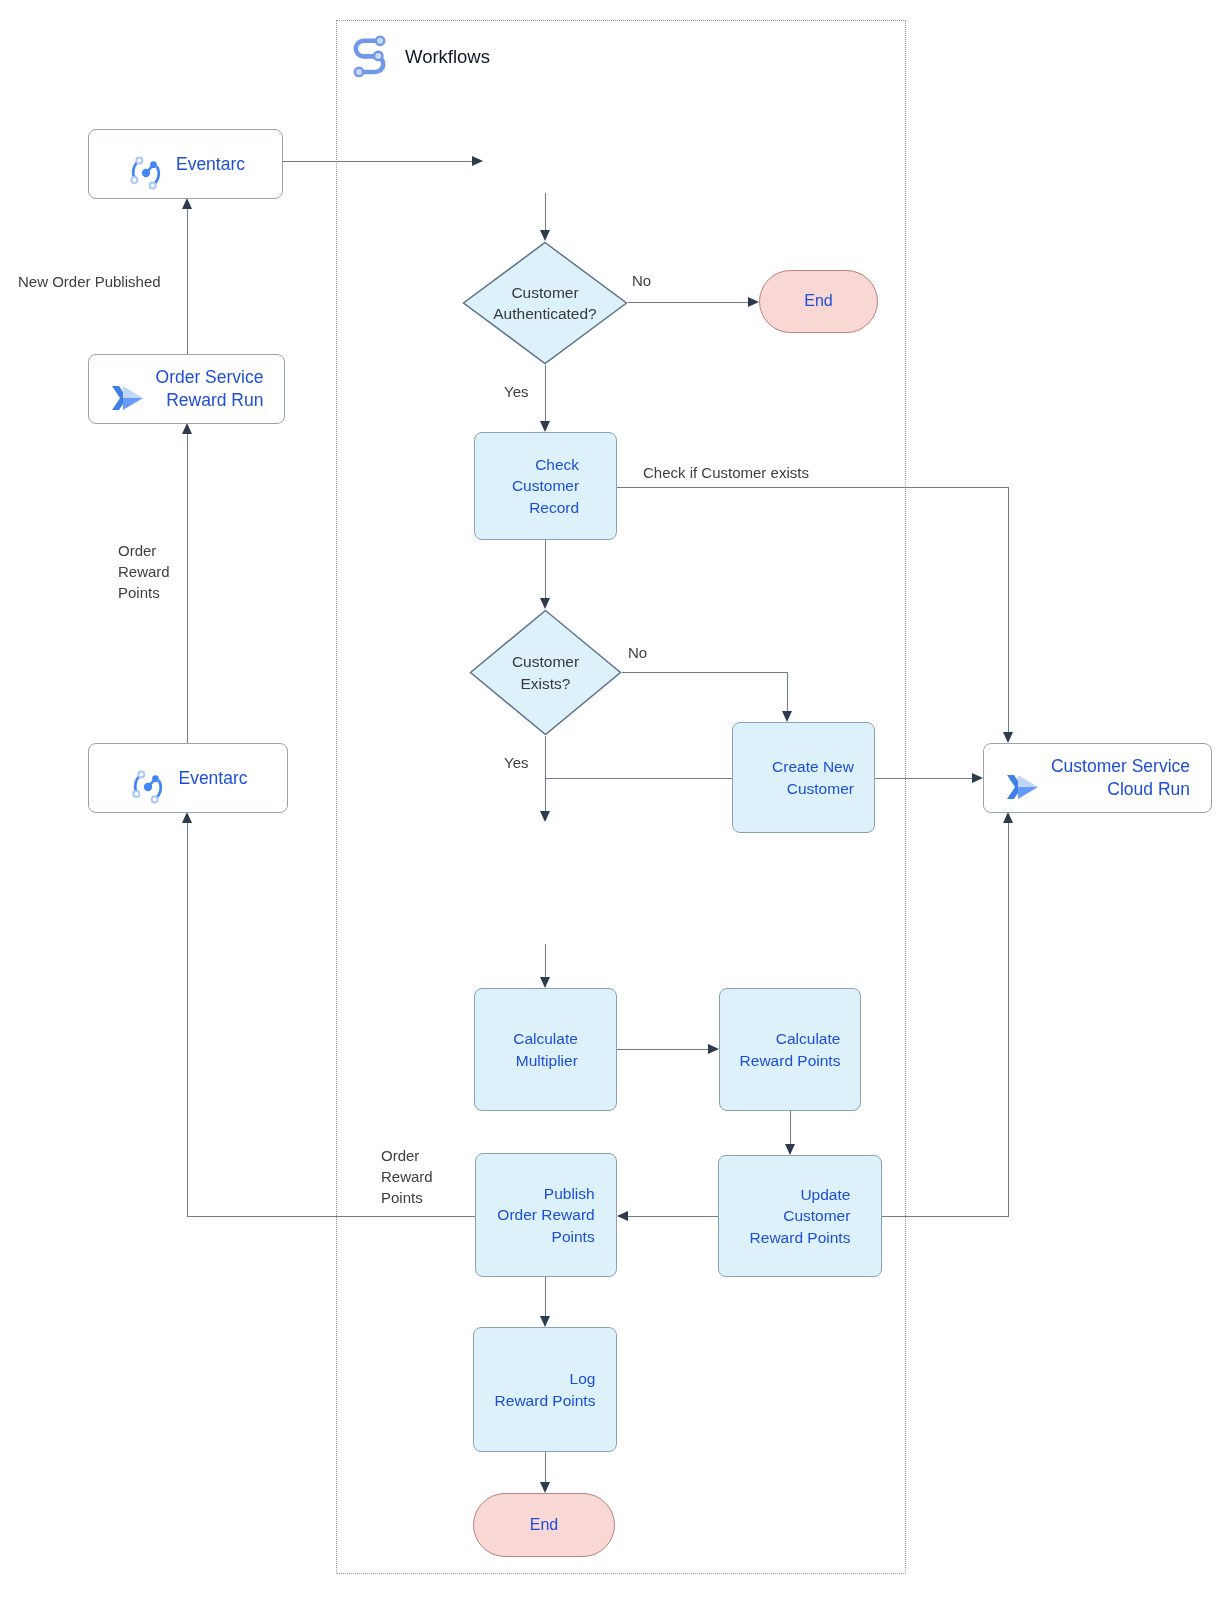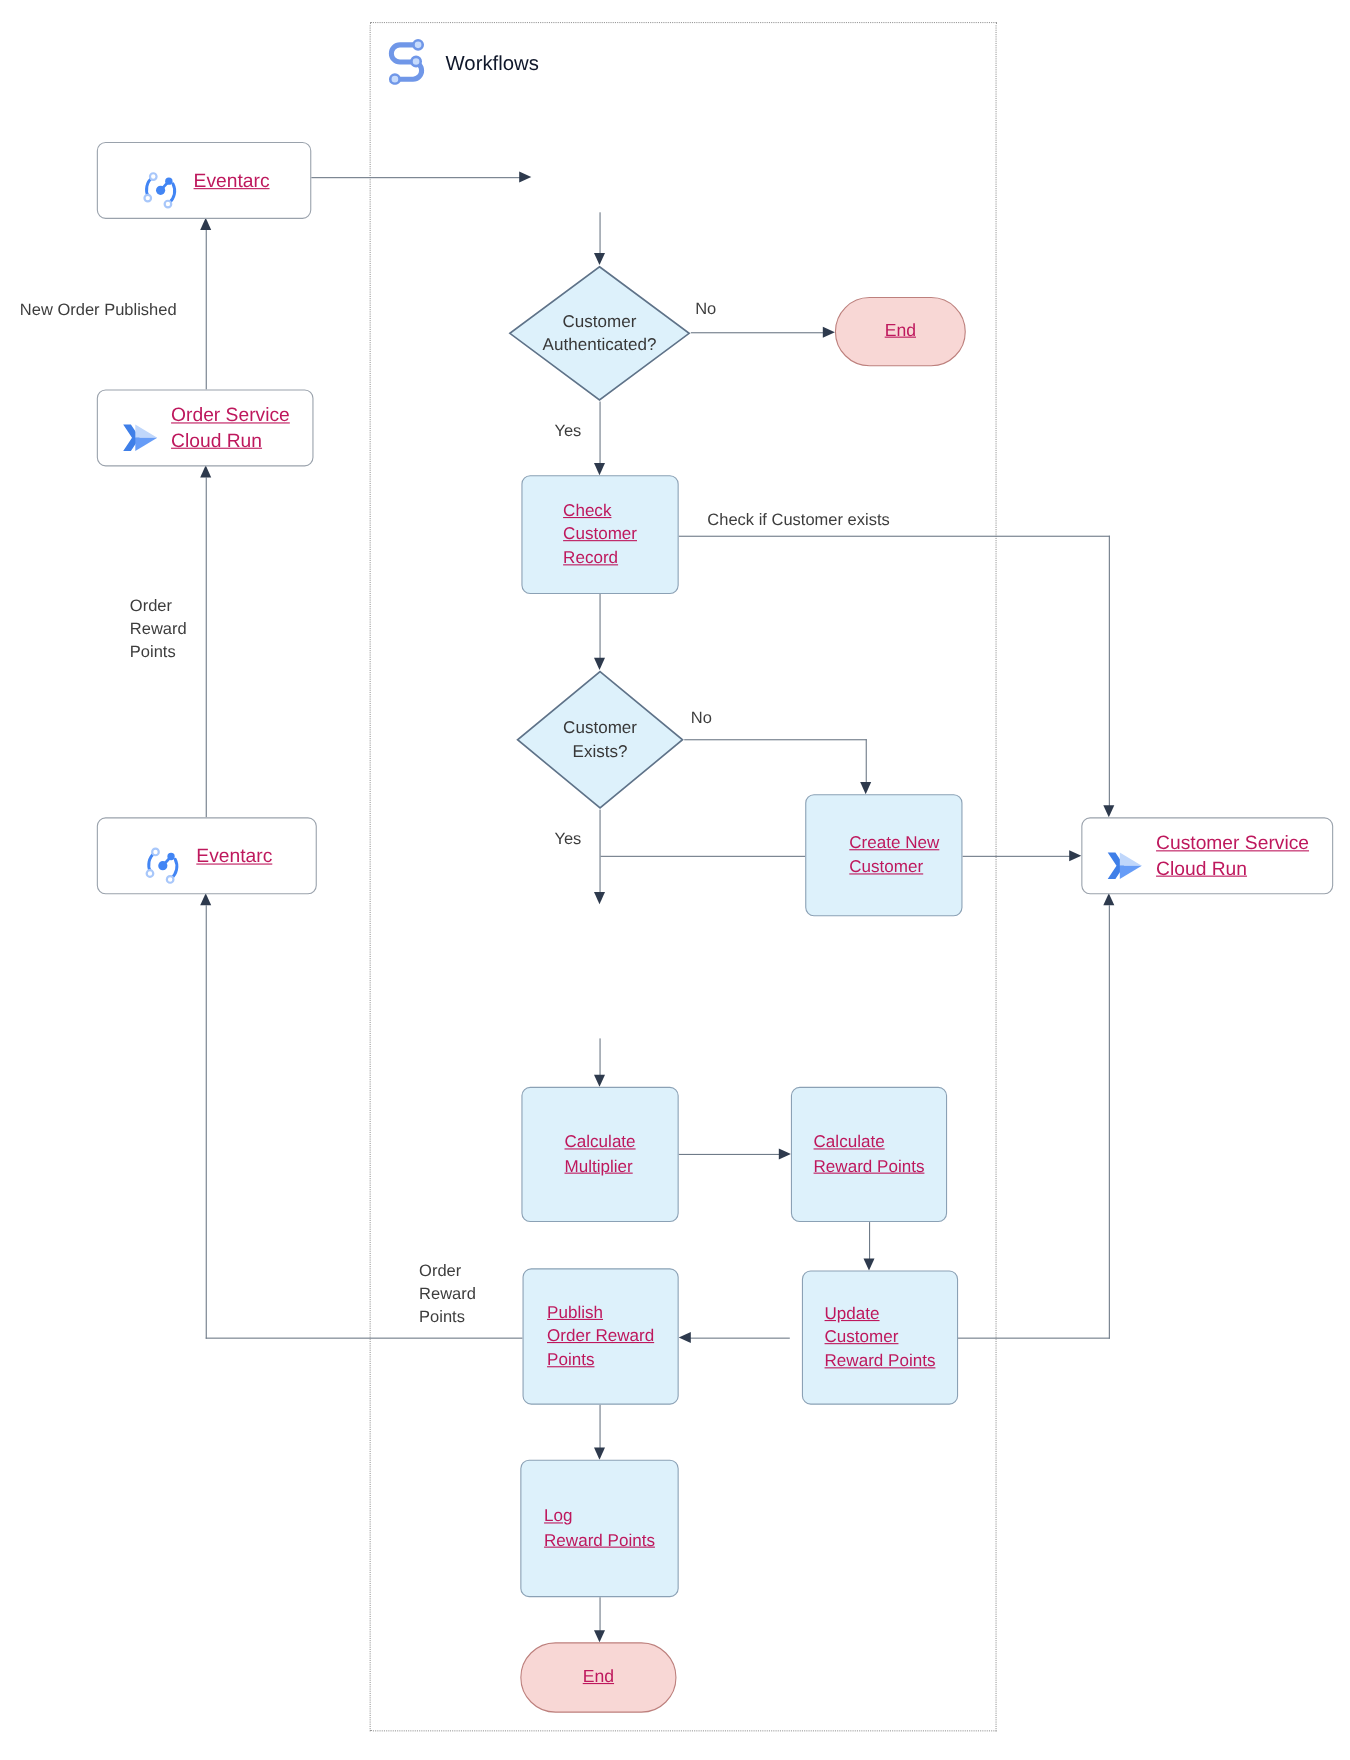--- a/index.html
+++ b/index.html
@@ -6,22 +6,22 @@
   body{font-family:"Liberation Sans","DejaVu Sans",sans-serif;color:#3b3b3b;}
   .canvas{position:relative;width:1227px;height:1600px;background:#ffffff;overflow:hidden;}
 
   .wf-container{position:absolute;left:336px;top:20px;width:568px;height:1552px;
     border:1px dotted #9a9a9a;background:transparent;}
 
   .wf-header{position:absolute;left:348px;top:33px;display:flex;align-items:center;gap:13px;}
   .wf-header .title{font-size:18.5px;color:#0f172a;}
 
   .node{position:absolute;display:flex;align-items:center;justify-content:center;
-    text-align:left;box-sizing:border-box;font-size:15.5px;line-height:1.38;
-    white-space:pre-line;color:#be185d;text-decoration:underline;}
+    text-align:right;box-sizing:border-box;font-size:15.5px;line-height:1.38;
+    white-space:pre-line;color:#1d4ed8;}
   .process{background:var(--process-fill,#ddf1fb);border:1px solid var(--process-border,#8ba1b5);border-radius:8px;}
   .service{background:#ffffff;border:1px solid var(--service-border,#9aa2ac);border-radius:8px;
     gap:10px;font-size:17.5px;line-height:1.3;}
   .pill{border-radius:40px;font-size:16px;}
   .pill.start{background:var(--start-fill,#d9edda);border:1px solid var(--start-border,#5f6f64);}
   .pill.end{background:var(--end-fill,#f8d7d5);border:1px solid var(--end-border,#bd807d);}
 
   .diamond{position:absolute;}
   .diamond svg{position:absolute;left:0;top:0;}
   .diamond .dlabel{position:absolute;left:0;top:0;width:100%;height:100%;
@@ -153,21 +153,21 @@
 
   <div class="node service" style="left:88px;top:354px;width:197px;height:70px;">
     <span>
       <svg width="36" height="32" viewBox="0 0 36 32">
         <polygon points="2,4 9,4 17,16 9,28 2,28 10,16" fill="#3f7fe8"></polygon>
         <polygon points="13,4 33,16 13,16" fill="#c0d7fb"></polygon>
         <polygon points="13,16 33,16 13,28" fill="#669cf7"></polygon>
       </svg>
     </span>
     <span>Order Service
-Cloud Run</span>
+Reward Run</span>
   </div>
 
   <div class="node service" style="left:88px;top:743px;width:200px;height:70px;">
     <span>
       <svg width="40" height="40" viewBox="0 0 48 48">
         <path d="M15,10 A17,17 0 0 0 10.5,31" fill="none" stroke="#4285f4" stroke-width="3.2" stroke-linecap="round"></path>
         <path d="M33,38 A17,17 0 0 0 37.5,17" fill="none" stroke="#4285f4" stroke-width="3.2" stroke-linecap="round"></path>
         <circle cx="16" cy="9" r="3.6" fill="#ffffff" stroke="#a8c7fa" stroke-width="2.4"></circle>
         <circle cx="10" cy="32.5" r="3.6" fill="#ffffff" stroke="#a8c7fa" stroke-width="2.4"></circle>
         <circle cx="32" cy="39" r="3.6" fill="#ffffff" stroke="#a8c7fa" stroke-width="2.4"></circle>
@@ -212,21 +212,21 @@
 
   <div class="node process" style="left:474px;top:432px;width:143px;height:108px;">Check
 Customer
 Record</div>
   <div class="node process" style="left:732px;top:722px;width:143px;height:111px;padding-left:19px;">Create New
 Customer</div>
   <div class="node process" style="left:474px;top:988px;width:143px;height:123px;">Calculate
 Multiplier</div>
   <div class="node process" style="left:719px;top:988px;width:142px;height:123px;">Calculate
 Reward Points</div>
-  <div class="node process" style="left:718px;top:1155px;width:142px;height:122px;margin-left:11px;">Update
+  <div class="node process" style="left:718px;top:1155px;width:164px;height:122px;">Update
 Customer
 Reward Points</div>
   <div class="node process" style="left:475px;top:1153px;width:142px;height:124px;">Publish
 Order Reward
 Points</div>
   <div class="node process" style="left:473px;top:1327px;width:144px;height:125px;">Log
 Reward Points</div>
 
 </div>
 

